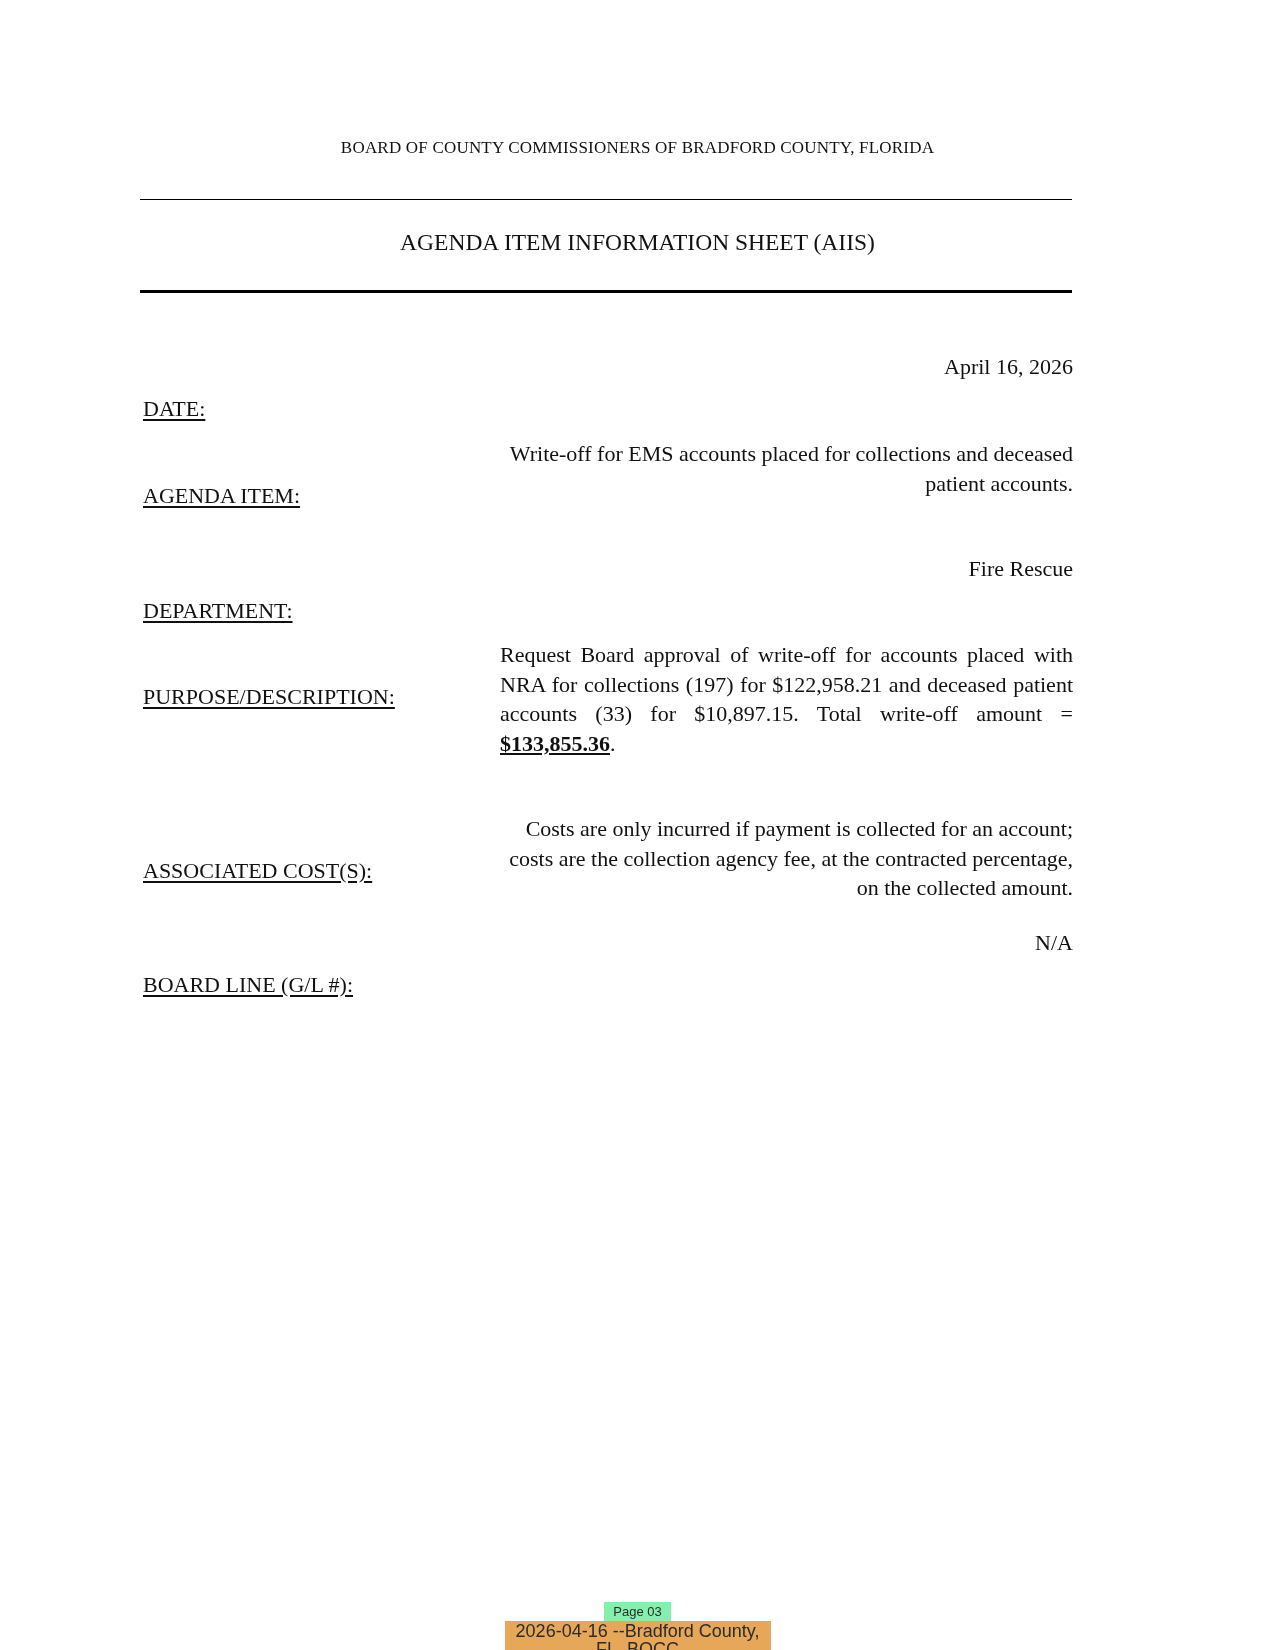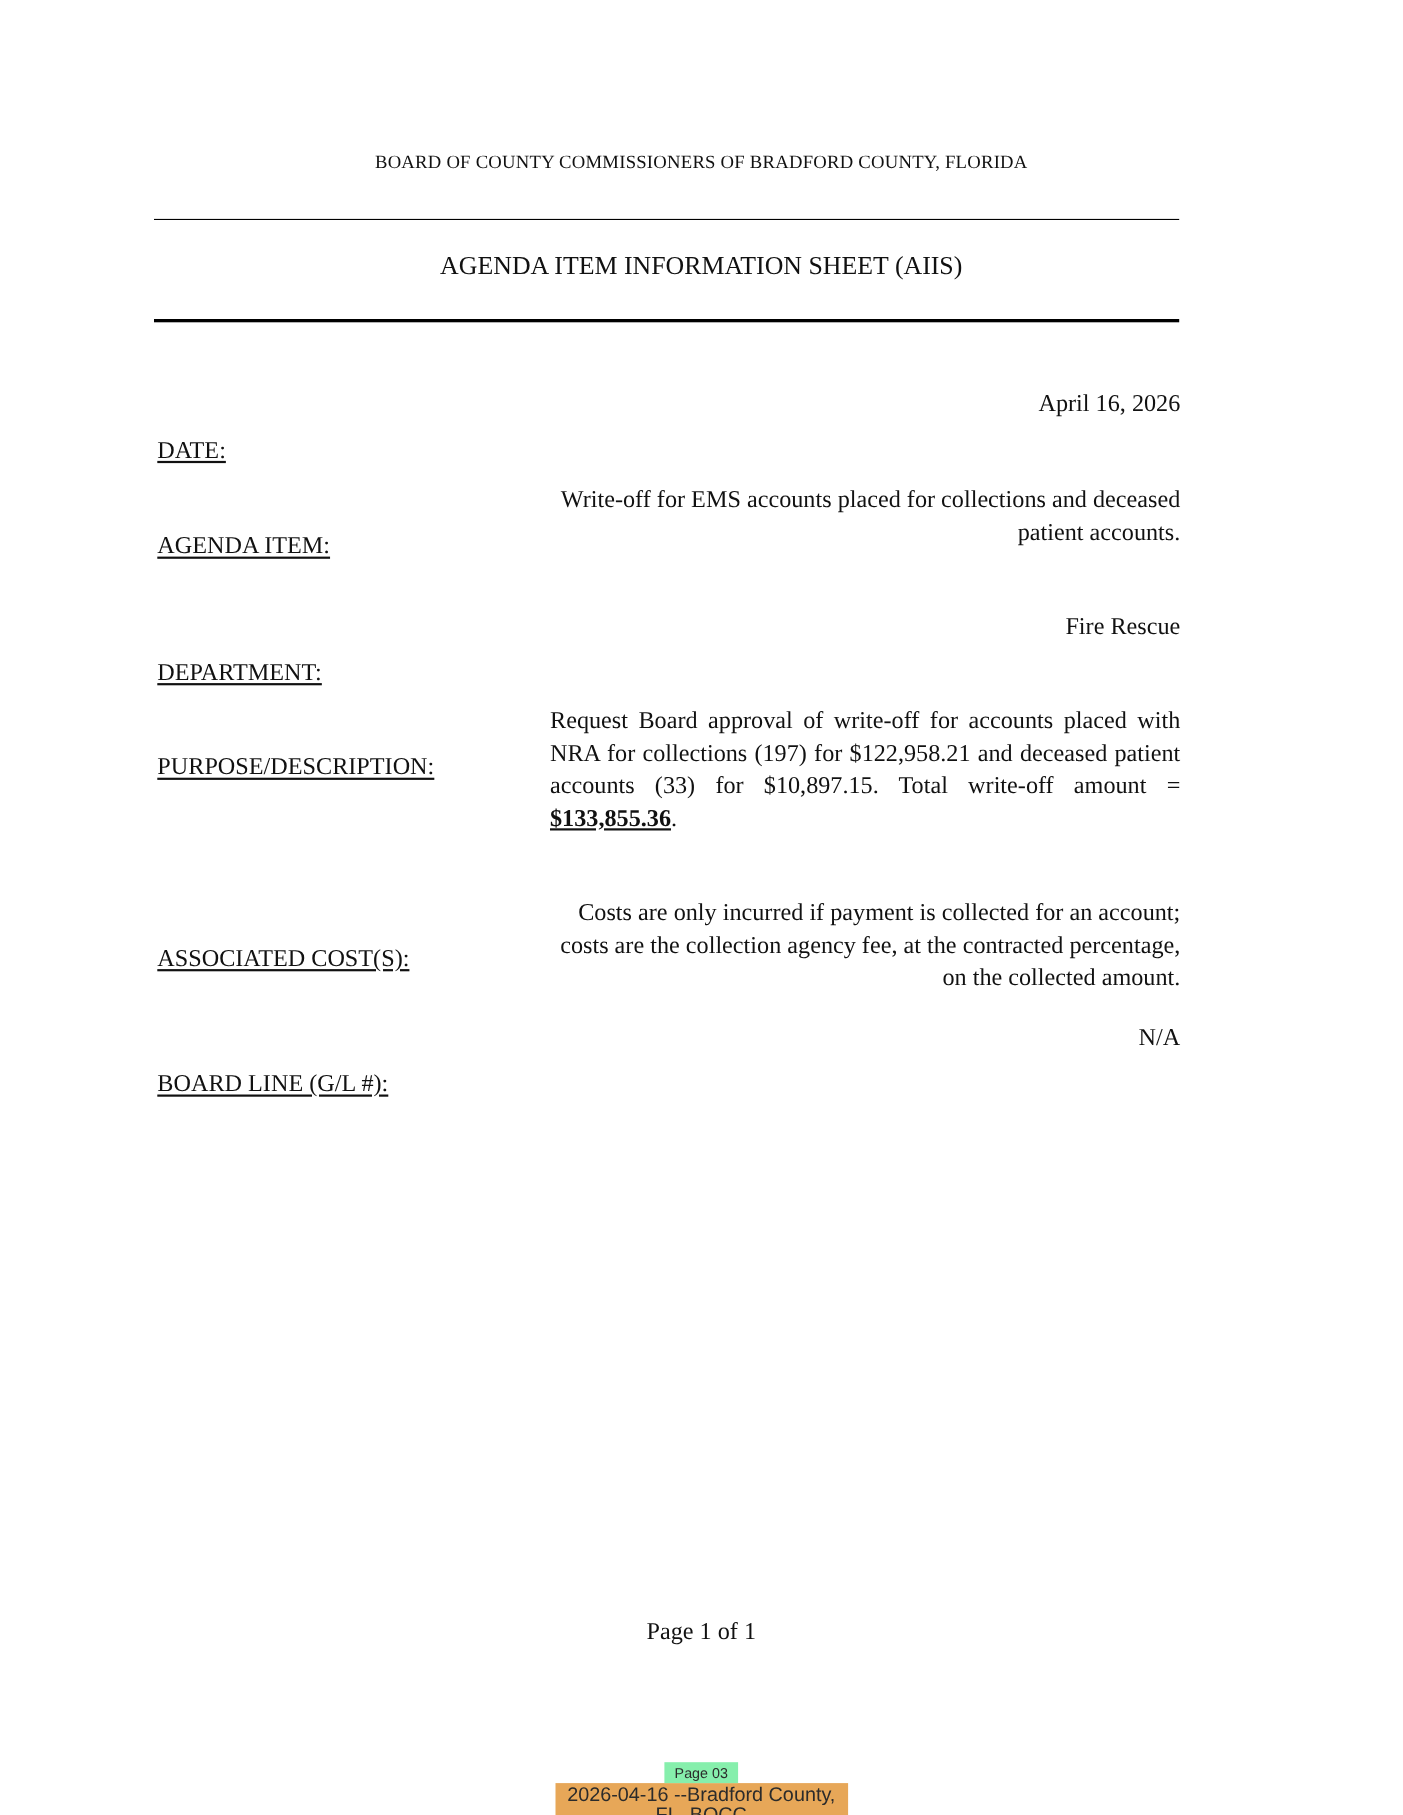--- a/index.html
+++ b/index.html
@@ -183,20 +183,19 @@
   <div class="field" id="row-cost">
     <div class="field-label">ASSOCIATED COST(S):</div>
     <div class="field-value">Costs are only incurred if payment is collected for an account; costs are the collection agency fee, at the contracted percentage, on the collected amount.</div>
   </div>
 
   <div class="field" id="row-budget">
     <div class="field-label">BOARD LINE (G/L #):</div>
     <div class="field-value">N/A</div>
   </div>
 
-  <div class="page-footer">Page 1 of 1</div>
 
   <div class="page-marker">
     <span class="page-marker-top">Page 03</span>
     <span class="page-marker-bottom">2026-04-16 --Bradford County, FL, BOCC</span>
   </div>
 
 </div>
 
 </body></html>

